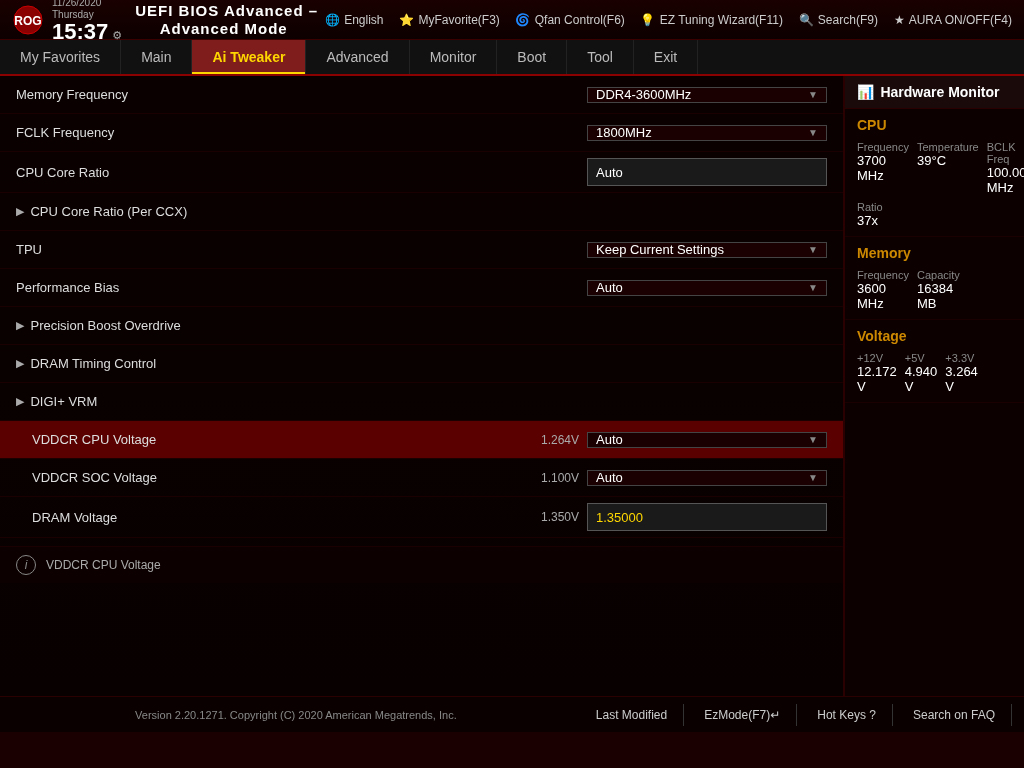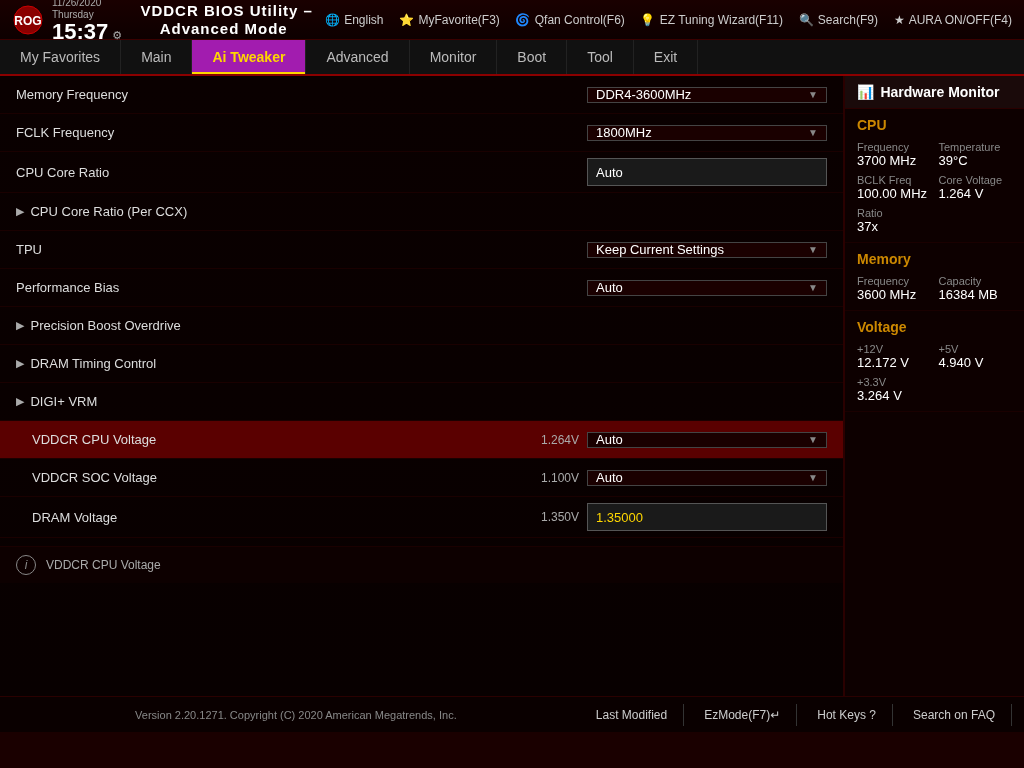--- a/index.html
+++ b/index.html
@@ -84,21 +84,21 @@
       display: flex;
       align-items: center;
       font-size: 14px;
       color: #bbb;
       cursor: pointer;
       border-right: 1px solid #222;
       position: relative;
     }
     .nav-tab.active {
       color: #ffd700;
-      background: #a21caf;
+      background: #7f1d1d;
       font-weight: 600;
     }
     .nav-tab.active::after {
       content: '';
       position: absolute;
       bottom: 0;
       left: 0;
       right: 0;
       height: 2px;
       background: #ffd700;
@@ -208,21 +208,21 @@
       font-size: 14px;
       font-weight: 600;
       margin-bottom: 8px;
     }
     .hw-section-title.cpu-color { color: #cc8800; }
     .hw-section-title.memory-color { color: #cc8800; }
     .hw-section-title.voltage-color { color: #cc8800; }
 
     .hw-grid {
       display: grid;
-      grid-template-columns: 1fr 1fr;
+      grid-template-columns: 1fr 1fr 1fr 1fr;
       gap: 6px 8px;
     }
     .hw-item { }
     .hw-item-label {
       font-size: 11px;
       color: #888;
     }
     .hw-item-value {
       font-size: 13px;
       color: #fff;
@@ -314,21 +314,21 @@
   <div class="clock-area" style="position:relative;left:auto;top:auto;margin-left:8px;">
     <span class="clock-date">11/26/2020</span>
     <span class="clock-date">Thursday</span>
     <div style="display:flex;align-items:baseline;gap:2px;">
       <span class="clock-time">15:37</span>
       <span class="clock-settings" style="cursor:pointer;">⚙</span>
     </div>
   </div>
 
   <div style="flex:1;text-align:center;">
-    <span class="header-title">VDDCR BIOS Utility – Advanced Mode</span>
+    <span class="header-title">UEFI BIOS Advanced – Advanced Mode</span>
   </div>
 
   <div class="header-tools">
     <span class="tool-item">🌐 <span>English</span></span>
     <span class="tool-item">⭐ <span>MyFavorite(F3)</span></span>
     <span class="tool-item">🌀 <span>Qfan Control(F6)</span></span>
     <span class="tool-item">💡 <span>EZ Tuning Wizard(F11)</span></span>
     <span class="tool-item">🔍 <span>Search(F9)</span></span>
     <span class="tool-item">★ <span>AURA ON/OFF(F4)</span></span>
   </div>

